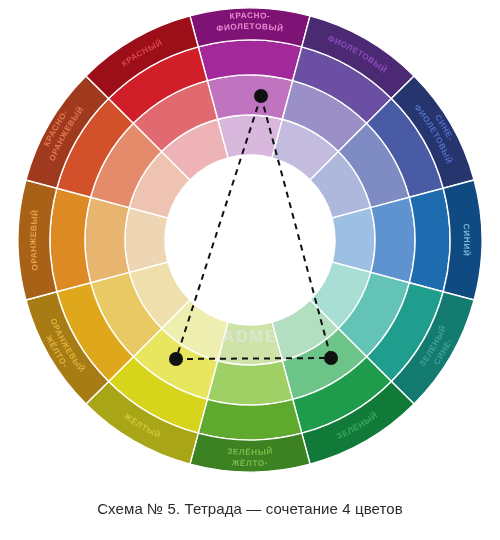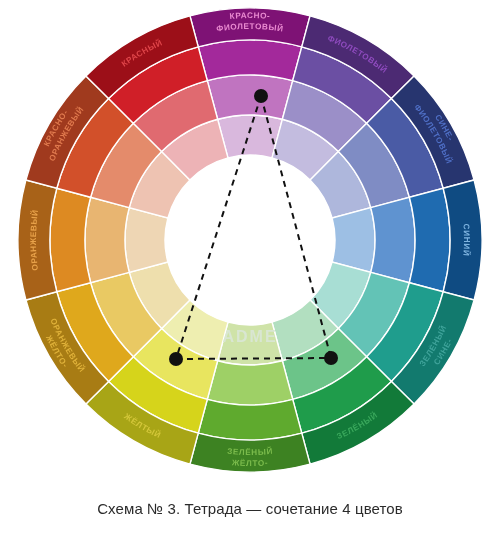--- a/index.html
+++ b/index.html
@@ -211,15 +211,15 @@
           <line x1="261" y1="96" x2="331" y2="358" stroke="#111111" stroke-width="2" stroke-dasharray="6 5"></line>
           <line x1="176" y1="359" x2="331" y2="358" stroke="#111111" stroke-width="2" stroke-dasharray="6 5"></line>
           <circle cx="261" cy="96" r="7" fill="#111111"></circle>
           <circle cx="176" cy="359" r="7" fill="#111111"></circle>
           <circle cx="331" cy="358" r="7" fill="#111111"></circle>
         </g>
     <text id="adme-watermark" class="adme" x="250" y="338">ADME</text>
       </svg>
   </div>
 
-  <div class="caption">Схема № 3. Тетрада — сочетание 4 цветов</div>
+  <div class="caption">Схема № 5. Тетрада — сочетание 4 цветов</div>
 
 </div>
 
 </body></html>

